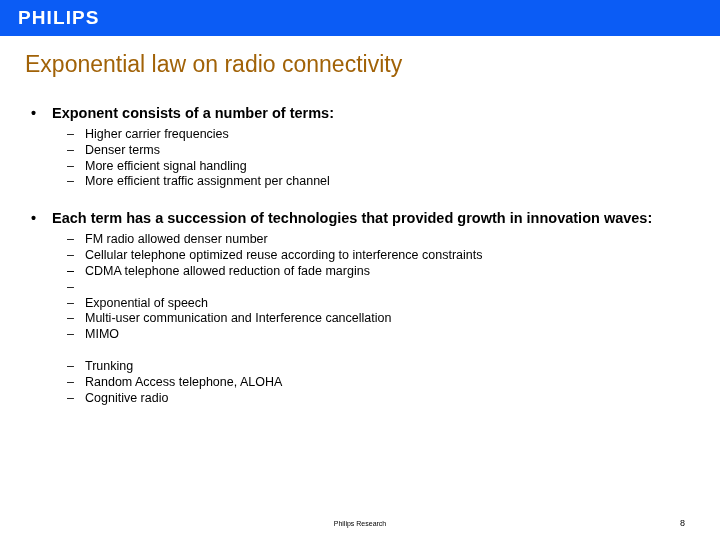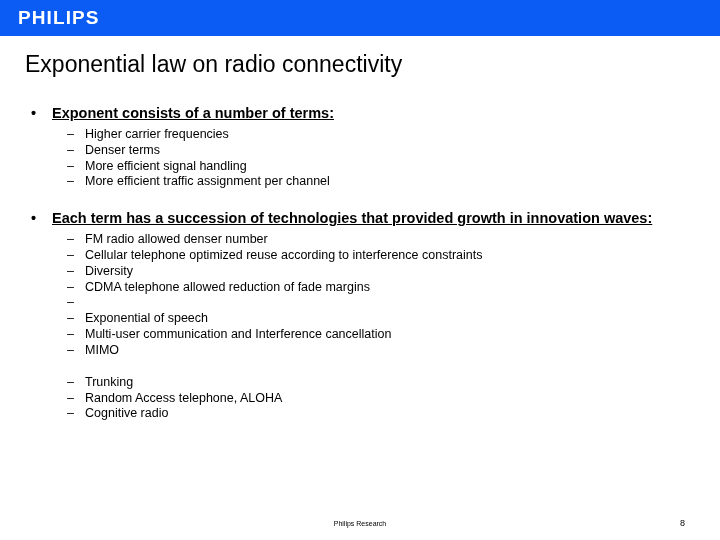--- a/index.html
+++ b/index.html
@@ -37,21 +37,21 @@
     white-space: nowrap;
   }
 
   
   .slide-title {
     position: absolute;
     left: 25px;
     top: 50px;
     font-size: 23px;
     font-weight: normal;
-    color: #000000;
+    color: #a16207;
     line-height: 28px;
     white-space: nowrap;
   }
 
   
   .content {
     position: absolute;
     left: 0;
     top: 104px;
     width: 720px;
@@ -69,21 +69,20 @@
   .bullet-l1 .dot {
     position: absolute;
     left: 31px;
     top: 0;
     font-size: 14.5px;
     line-height: 18px;
   }
   .bullet-l1-text {
     display: block;
     max-width: 610px;
-    text-decoration: underline;
   }
 
   
   .bullet-l2 {
     position: relative;
     padding-left: 85px;
     font-size: 12.5px;
     font-weight: normal;
     line-height: 15.8px;
     color: #000000;
@@ -178,21 +177,20 @@
     <div class="bullet-l2">
       <span class="dash">–</span>
       <span class="bullet-l2-text">FM radio allowed denser number</span>
     </div>
     <div class="bullet-l2">
       <span class="dash">–</span>
       <span class="bullet-l2-text">Cellular telephone optimized reuse according to interference constraints</span>
     </div>
     <div class="bullet-l2">
       <span class="dash">–</span>
-      <span class="bullet-l2-text">Diversity</span>
     </div>
     <div class="bullet-l2">
       <span class="dash">–</span>
       <span class="bullet-l2-text">CDMA telephone allowed reduction of fade margins</span>
     </div>
     <div class="bullet-l2">
       <span class="dash">–</span>
     </div>
   </div>
 

